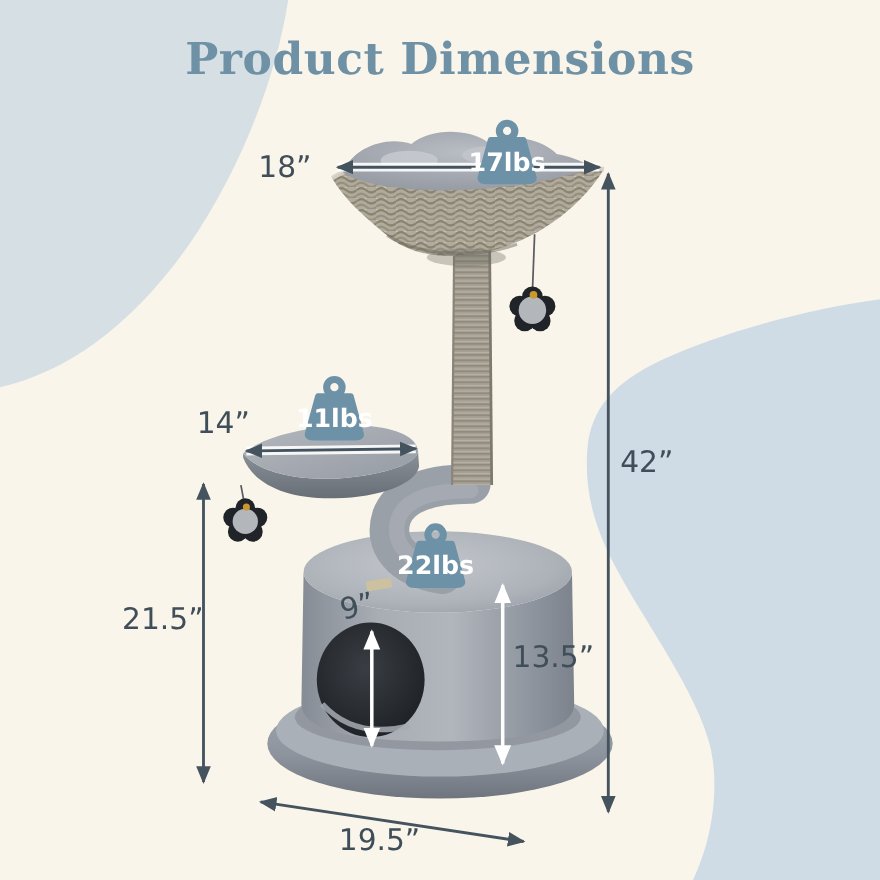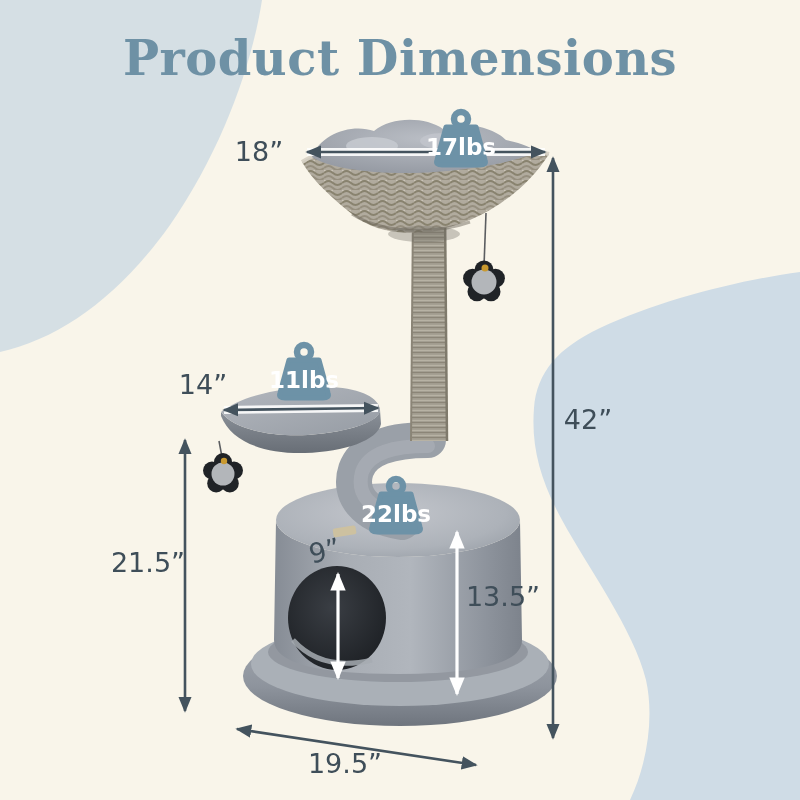--- a/index.html
+++ b/index.html
@@ -6,21 +6,21 @@
   body{
     width:800px;height:800px;position:relative;overflow:hidden;
     background:#f9f5ea;
     font-family:"DejaVu Sans","Liberation Sans",sans-serif;
   }
   #scene{position:absolute;left:0;top:0;}
   h1.page-title{
     position:absolute;left:0;top:30px;width:800px;margin:0;
     text-align:center;
     font-family:"DejaVu Serif","Liberation Serif",serif;
-    font-weight:900;font-size:48px;letter-spacing:.5px;
+    font-weight:900;font-size:40px;letter-spacing:.5px;
     color:#6e91a5;z-index:5;
   }
   .dim-label{
     font-family:"DejaVu Sans","Liberation Sans",sans-serif;
     font-size:27px;fill:#3f4e59;
   }
   .badge-label{
     font-family:"DejaVu Sans","Liberation Sans",sans-serif;
     font-size:23px;font-weight:bold;fill:#ffffff;
   }

